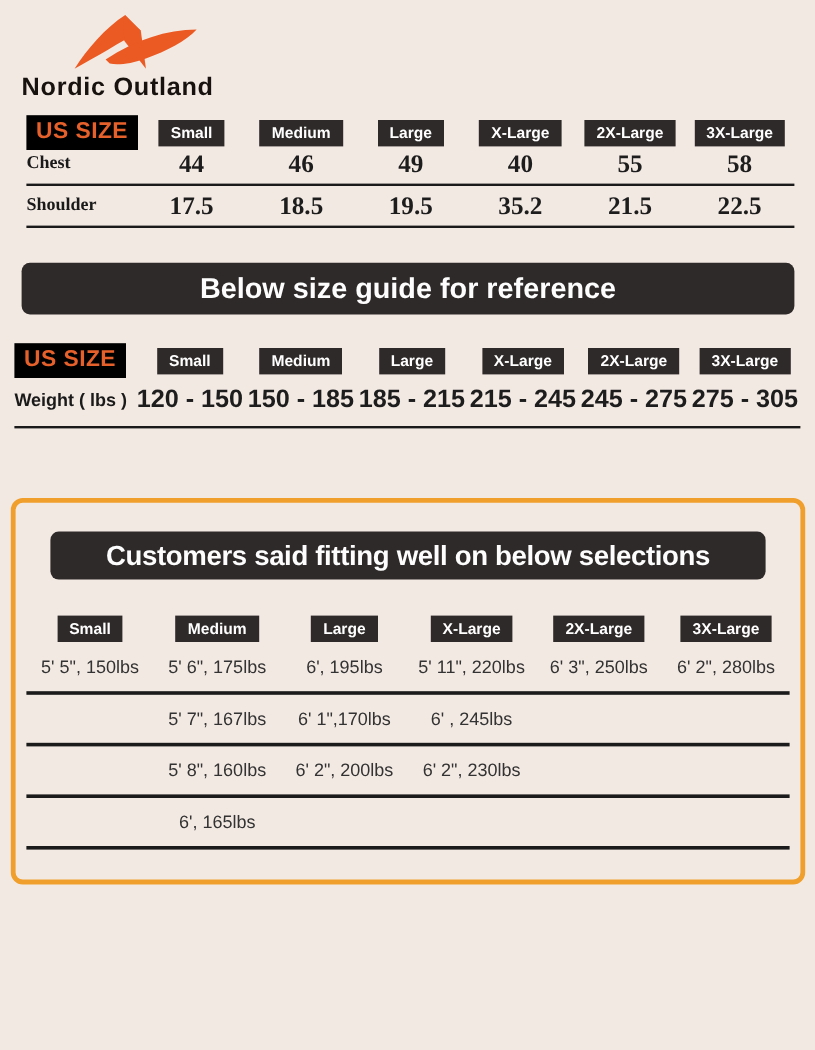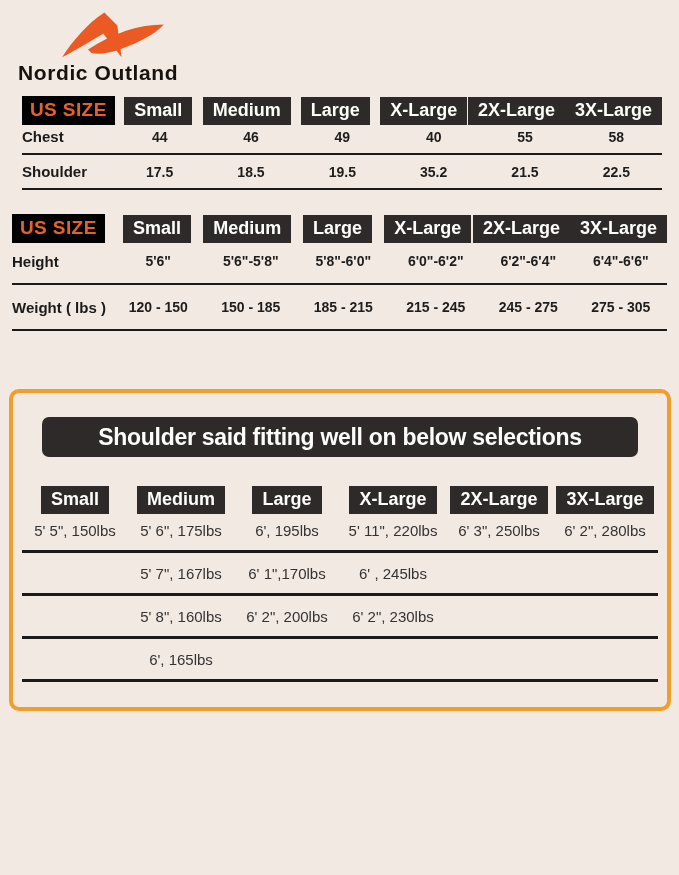--- a/index.html
+++ b/index.html
@@ -40,31 +40,31 @@
 
   .badges1 { margin-top:11px; height:24px; }
   .badges2 { margin-top:24px; height:25px; }
   .badges3 { margin-top:29px; height:24px; }
 
   .cell { text-align:center; align-self:center; white-space:nowrap; }
   .cell.left { text-align:left; }
 
   .badge {
     display:inline-block; background:#2e2a29; color:#fefefe;
-    font-weight:700; font-size:18px; padding:3px 10px 4px;
+    font-weight:700; font-size:13px; padding:3px 10px 4px;
   }
   .ussize {
     display:inline-block; background:#000000; color:#e5602a;
     font-weight:700; font-size:19px; letter-spacing:0.4px; padding:3px 8px 4px;
   }
 
-  .row1 { height:35px; border-bottom:2px solid #1a1a1a; align-items:center; }
+  .row1 { height:35px; border-bottom:2px solid #1a1a1a; align-items:center;font-family:Liberation Serif, serif; }
   .row2 { height:46px; border-bottom:2px solid #1a1a1a; align-items:center; }
   .label { font-weight:700; font-size:15px; color:#1a1a1a; }
-  .val  { font-size:14px; font-weight:600; color:#1d1d1d; }
+  .val  { font-size:21px; font-weight:600; color:#1d1d1d; }
 
   
   .fitbox {
     margin:58px 8px 0 9px; height:322px;
     border:4px solid #f09f2c; border-radius:10px;
     background:#f3e9e3;
   }
   .frow { height:43px; border-bottom:3px solid #1b1b1b; align-items:center; }
   .fval { font-size:15px; font-weight:400; color:#333333; }
 </style>
@@ -111,54 +111,46 @@
       <div class="cell val">17.5</div>
       <div class="cell val">18.5</div>
       <div class="cell val">19.5</div>
       <div class="cell val">35.2</div>
       <div class="cell val">21.5</div>
       <div class="cell val">22.5</div>
     </div>
   </section>
 
   <section>
+    <div class="bar bar2">Below size guide for reference</div>
 
     <div class="grid g2 badges2">
       <div class="cell left"><span class="ussize">US SIZE</span></div>
       <div class="cell"><span class="badge">Small</span></div>
       <div class="cell"><span class="badge">Medium</span></div>
       <div class="cell"><span class="badge">Large</span></div>
       <div class="cell"><span class="badge">X-Large</span></div>
       <div class="cell"><span class="badge">2X-Large</span></div>
       <div class="cell"><span class="badge">3X-Large</span></div>
     </div>
 
-    <div class="grid g2 row2">
-      <div class="cell left label">Height</div>
-      <div class="cell val">5'6"</div>
-      <div class="cell val">5'6"-5'8"</div>
-      <div class="cell val">5'8"-6'0"</div>
-      <div class="cell val">6'0"-6'2"</div>
-      <div class="cell val">6'2"-6'4"</div>
-      <div class="cell val">6'4"-6'6"</div>
-    </div>
 
     <div class="grid g2 row2">
       <div class="cell left label">Weight ( lbs )</div>
       <div class="cell val">120 - 150</div>
       <div class="cell val">150 - 185</div>
       <div class="cell val">185 - 215</div>
       <div class="cell val">215 - 245</div>
       <div class="cell val">245 - 275</div>
       <div class="cell val">275 - 305</div>
     </div>
   </section>
 
   <section class="fitbox">
-    <div class="bar bar3">Shoulder said fitting well on below selections</div>
+    <div class="bar bar3">Customers said fitting well on below selections</div>
 
     <div class="grid g3 badges3">
       <div class="cell"><span class="badge">Small</span></div>
       <div class="cell"><span class="badge">Medium</span></div>
       <div class="cell"><span class="badge">Large</span></div>
       <div class="cell"><span class="badge">X-Large</span></div>
       <div class="cell"><span class="badge">2X-Large</span></div>
       <div class="cell"><span class="badge">3X-Large</span></div>
     </div>
 

